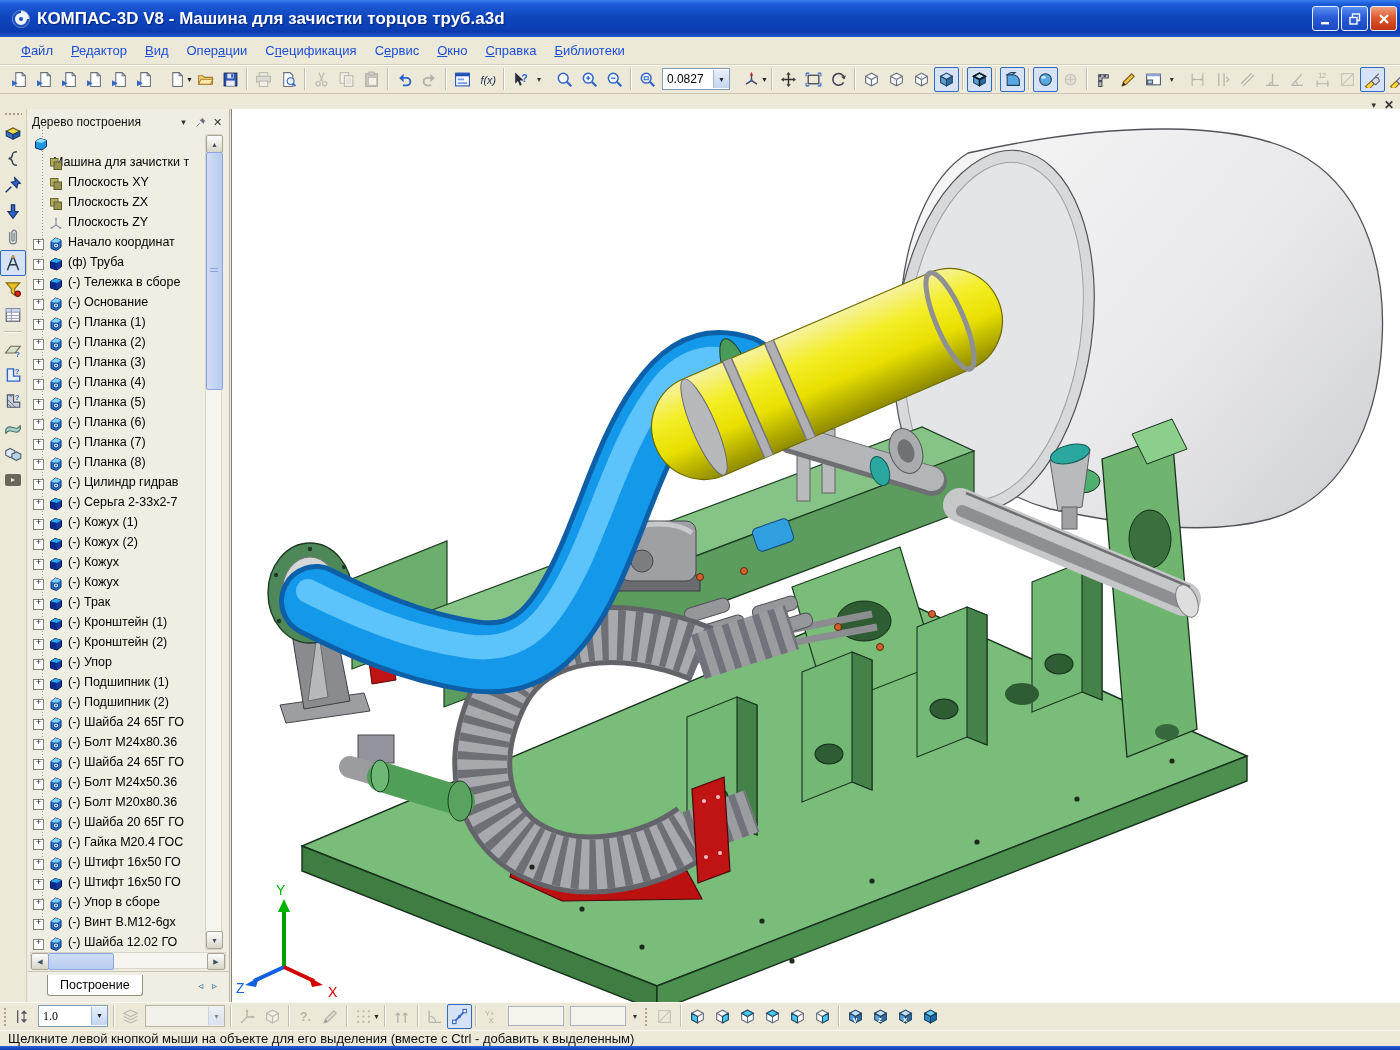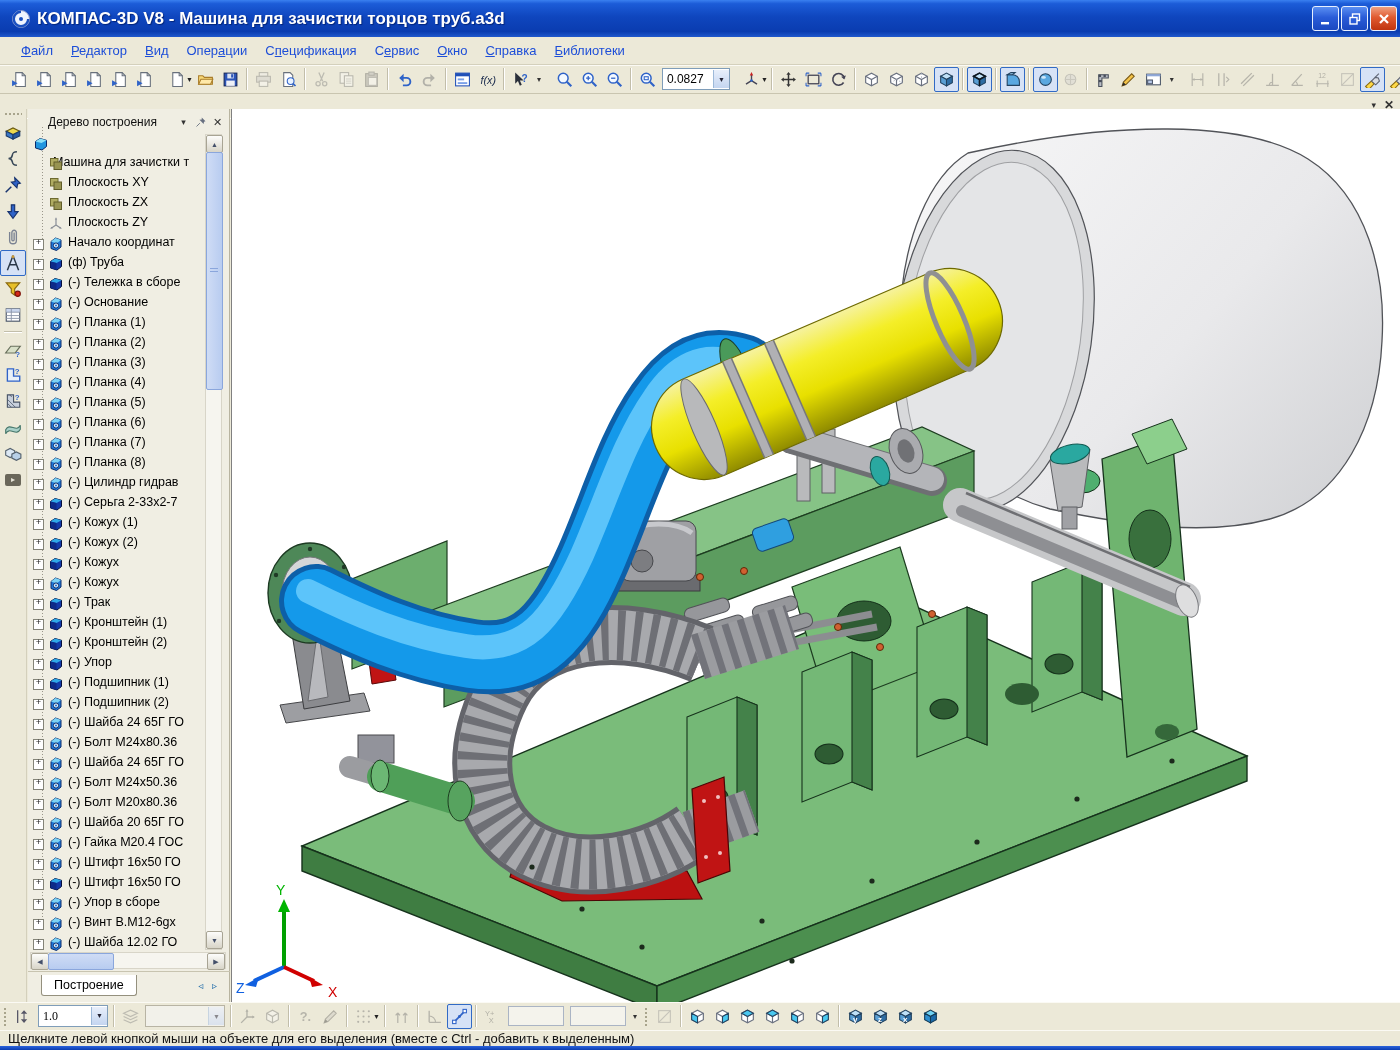--- a/index.html
+++ b/index.html
@@ -47,21 +47,21 @@
   #leftbar{position:absolute;left:0;top:0;width:27px;height:893px;background:#ece9d8;border-right:1px solid #d4d0bc;
     display:flex;flex-direction:column;align-items:center;padding-top:3px;box-sizing:border-box;}
   #leftbar .hgrip{width:18px;height:4px;margin-bottom:4px;background-image:radial-gradient(circle,#a8a48c 1px,rgba(0,0,0,0) 1.2px);background-size:4px 4px;}
   .lbtn{width:24px;height:24px;display:flex;align-items:center;justify-content:center;border:1px solid rgba(0,0,0,0);border-radius:2px;flex:none;}
   .lbtn .ic{width:18px;height:18px;}
   .lbtn.act{background:#d6e2f6;border-color:#316ac5;}
   .lsep{width:18px;height:1px;background:#c2beaa;border-bottom:1px solid #fff;margin:3px 0;}
   #leftbar .bgrip{margin-top:8px;width:16px;height:12px;background:#6a675a;border-radius:2px;color:#e8e6da;font-size:8px;line-height:12px;text-align:center;}
   
   #treepanel{position:absolute;left:28px;top:0;width:202px;height:893px;background:#f0eee3;border-right:1px solid #b8b4a0;box-sizing:border-box;}
-  #treehdr{height:22px;display:flex;align-items:center;font-size:12px;padding:2px 4px 0 20px;color:#111;}
+  #treehdr{height:22px;display:flex;align-items:center;font-size:12px;padding:2px 4px 0 4px;color:#111;}
   #treehdr .sp{flex:1;}
   #treehdr .hbtn{width:15px;height:15px;display:flex;align-items:center;justify-content:center;font-size:9px;color:#333;margin-left:2px;}
   #tree{position:absolute;top:25px;left:0;width:178px;height:817px;overflow:hidden;}
   #treeline{position:absolute;left:14px;top:18px;width:1px;height:790px;
     background:repeating-linear-gradient(180deg,#9a968a 0 1px,rgba(0,0,0,0) 1px 3px);}
   .trow{display:flex;align-items:center;height:20px;padding-left:5px;white-space:nowrap;position:relative;}
   .trow .plus{width:9px;height:9px;flex:none;border:1px solid #848478;background:#fff;font-size:9px;line-height:7px;
     text-align:center;color:#222;margin-right:4px;font-family:"Liberation Mono",monospace;}
   .trow .spc{width:15px;flex:none;}
   .tic{width:16px;height:16px;flex:none;margin-right:4px;}
@@ -75,21 +75,21 @@
   #vscroll .thumb{position:absolute;top:17px;left:0px;width:15px;height:236px;background:linear-gradient(90deg,#cfdcf5,#b8ccf0);
     border:1px solid #8aa6dc;border-radius:2px;}
   #vscroll .thumb i{position:absolute;left:3px;top:50%;width:8px;height:6px;margin-top:-3px;
     background:repeating-linear-gradient(180deg,#8aa6dc 0 1px,rgba(0,0,0,0) 1px 3px);}
   #hscroll{position:absolute;top:843px;left:2px;width:196px;height:17px;background:#f6f5ef;border:1px solid #d8d5c8;box-sizing:border-box;}
   #hscroll .lf{position:absolute;left:0;top:0;width:16px;height:15px;}
   #hscroll .rt{position:absolute;right:0;top:0;width:16px;height:15px;}
   #hscroll .thumb{position:absolute;left:17px;top:0;width:64px;height:15px;background:linear-gradient(180deg,#cfdcf5,#b8ccf0);
     border:1px solid #8aa6dc;border-radius:2px;}
   #btab{position:absolute;top:862px;left:0;width:202px;height:26px;border-top:1px solid #c8c4b0;display:flex;align-items:center;}
-  #btab .tab2{margin-left:13px;padding:3px 12px;font-size:12.5px;background:#fff;border:1px solid #94907e;border-top:none;
+  #btab .tab2{margin-left:19px;padding:3px 12px;font-size:12.5px;background:#fff;border:1px solid #94907e;border-top:none;
     border-radius:0 0 3px 3px;text-align:center;}
   #btab .nav{margin-left:auto;margin-right:10px;font-size:10px;color:#1a68a8;letter-spacing:3px;}
   
   #viewport{position:absolute;left:231px;top:0;width:1169px;height:893px;background:#fff;border-left:1px solid #808080;box-sizing:border-box;}
   #scene{position:absolute;left:0;top:0;}
   
   #tbarbot{position:absolute;top:1002px;left:0;width:1400px;}
   #statusbar{position:absolute;top:1030px;left:0;width:1400px;height:15px;font-size:13px;color:#111;
     padding:1px 0 0 8px;background:#ece9d8;box-shadow:inset 0 1px 0 #fbfaf4;}
   #winbottom{position:absolute;top:1046px;left:0;width:1400px;height:4px;background:linear-gradient(180deg,#2a62dc,#0a3cb0);}

